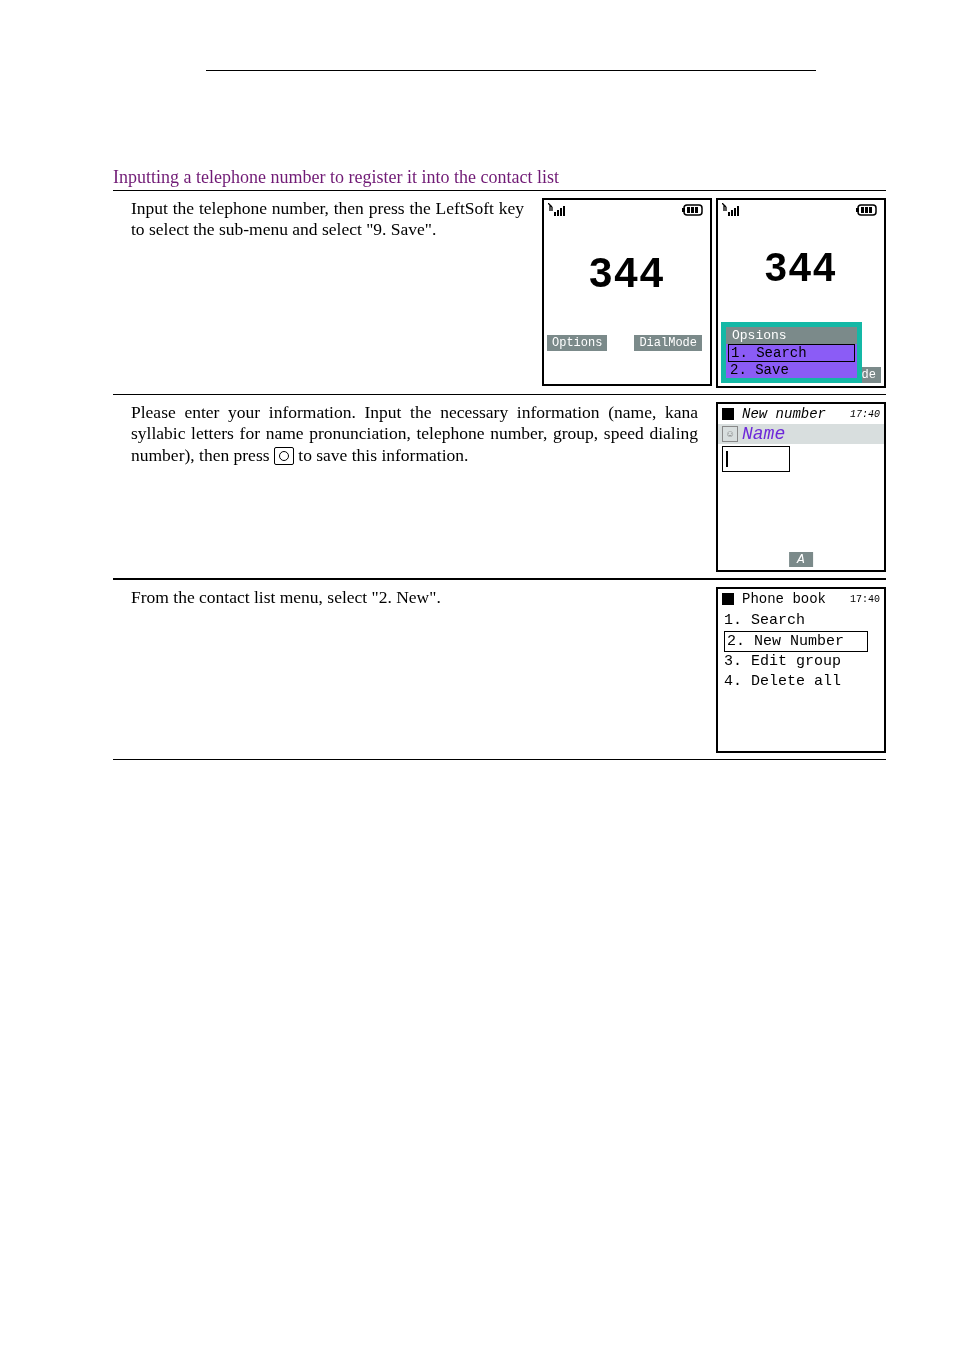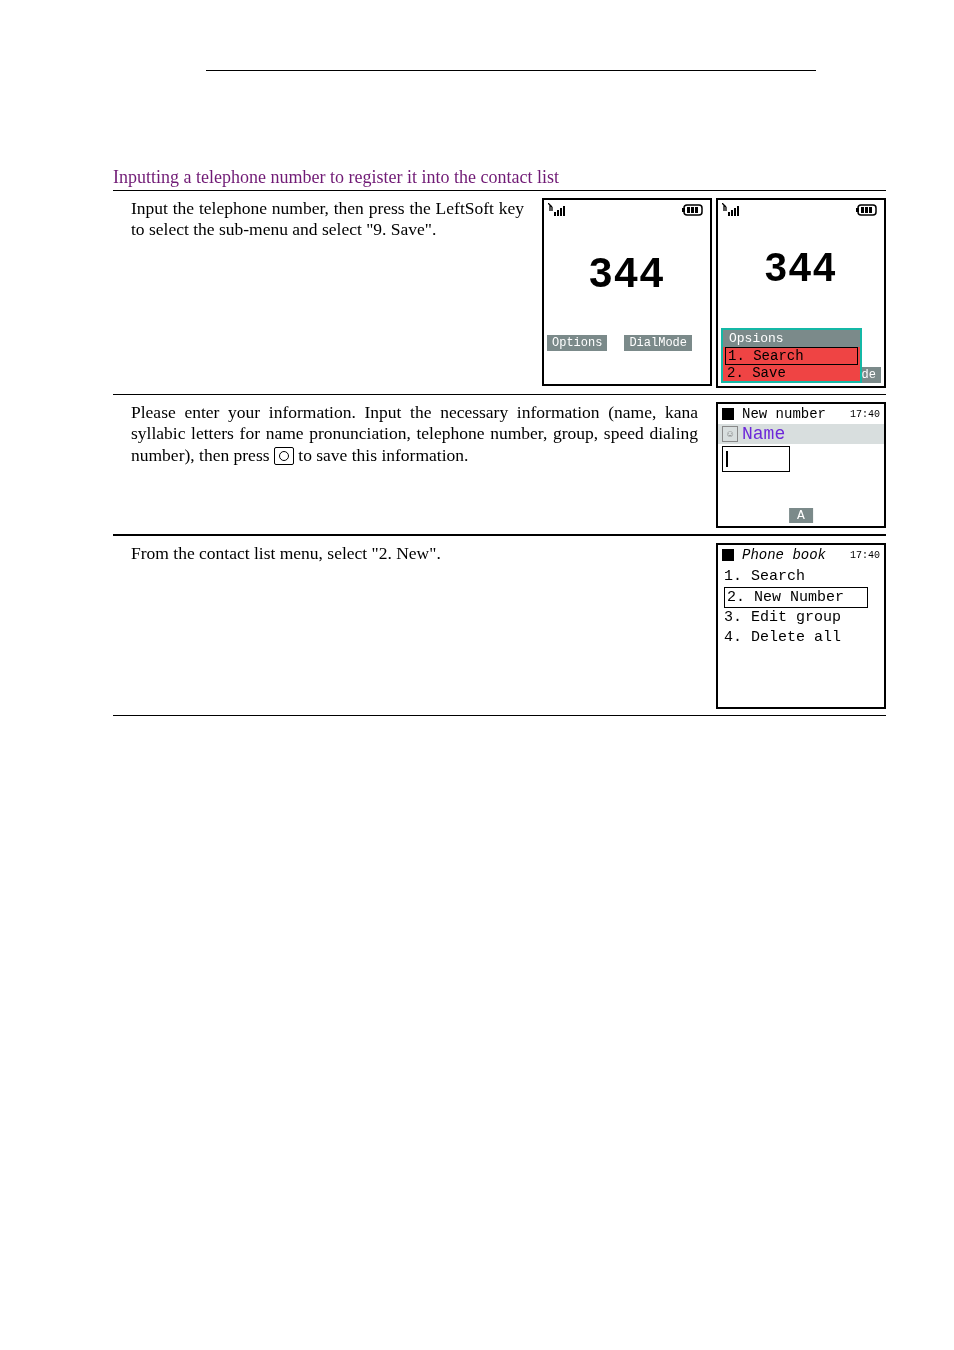--- a/index.html
+++ b/index.html
@@ -60,21 +60,21 @@
   .status-bar {
     display: flex;
     justify-content: space-between;
     align-items: center;
     padding: 3px 4px 0 4px;
     height: 18px;
   }
   .softkey-bar {
     display: flex;
     justify-content: space-between;
-    padding: 0 18px 3px 3px;
+    padding: 0 8px 3px 3px;
     gap: 0;
   }
   .softkey {
     background: #7b8a8a;
     color: #fff;
     font-size: 12px;
     padding: 1px 5px;
     min-width: 52px;
     text-align: center;
     box-sizing: border-box;
@@ -86,22 +86,22 @@
     text-align: center;
     letter-spacing: 2px;
     margin: 28px 0 38px 0;
     color: #000;
   }
   .popup {
     position: absolute;
     left: 3px;
     right: 22px;
     bottom: 3px;
-    border: 2px solid #14b8a6;
-    background: #ef4444;
+    border: 5px solid #14b8a6;
+    background: #8b5cf6;
   }
   .popup-title {
     background: #7b8a8a;
     color: #fff;
     font-size: 13px;
     padding: 1px 6px;
   }
   .popup-items {
     padding: 0;
   }
@@ -118,21 +118,21 @@
   .partial-num {
     font-family: "Arial Black", Arial, sans-serif;
     font-size: 40px;
     font-weight: 900;
     text-align: center;
     margin-top: 24px;
     color: #000;
     letter-spacing: 2px;
   }
   .screen-s2 { height: 190px; }
-  .screen-s3 { height: 126px; }
+  .screen-s3 { height: 170px; font-style: italic; }
   .title-bar {
     display: flex;
     justify-content: space-between;
     align-items: center;
     padding: 2px 4px;
   }
   .title-icon {
     width: 12px; height: 12px; background:#000; margin-right:4px;
   }
   .title-text { font-size:14px; flex:1; }
@@ -285,21 +285,21 @@
 
   <hr class="hr-mid row-separator">
 
   <hr class="hr-section">
 
   <div class="row">
     <div class="desc">From the contact list menu, select "2. New".</div>
     <div class="screens">
       <div class="phone-screen screen-s4">
         <div class="title-bar">
-          <div style="display:flex;align-items:center;gap:4px;font-style:italic;">
+          <div style="display:flex;align-items:center;gap:4px;">
             <div class="title-icon"></div>
             <div class="title-text">Phone book</div>
           </div>
           <div class="time-small">17:40</div>
         </div>
         <div class="pb-list">
           <div class="pb-item">1. Search</div>
           <div class="pb-item selected">2. New Number</div>
           <div class="pb-item">3. Edit group</div>
           <div class="pb-item">4. Delete all</div>

